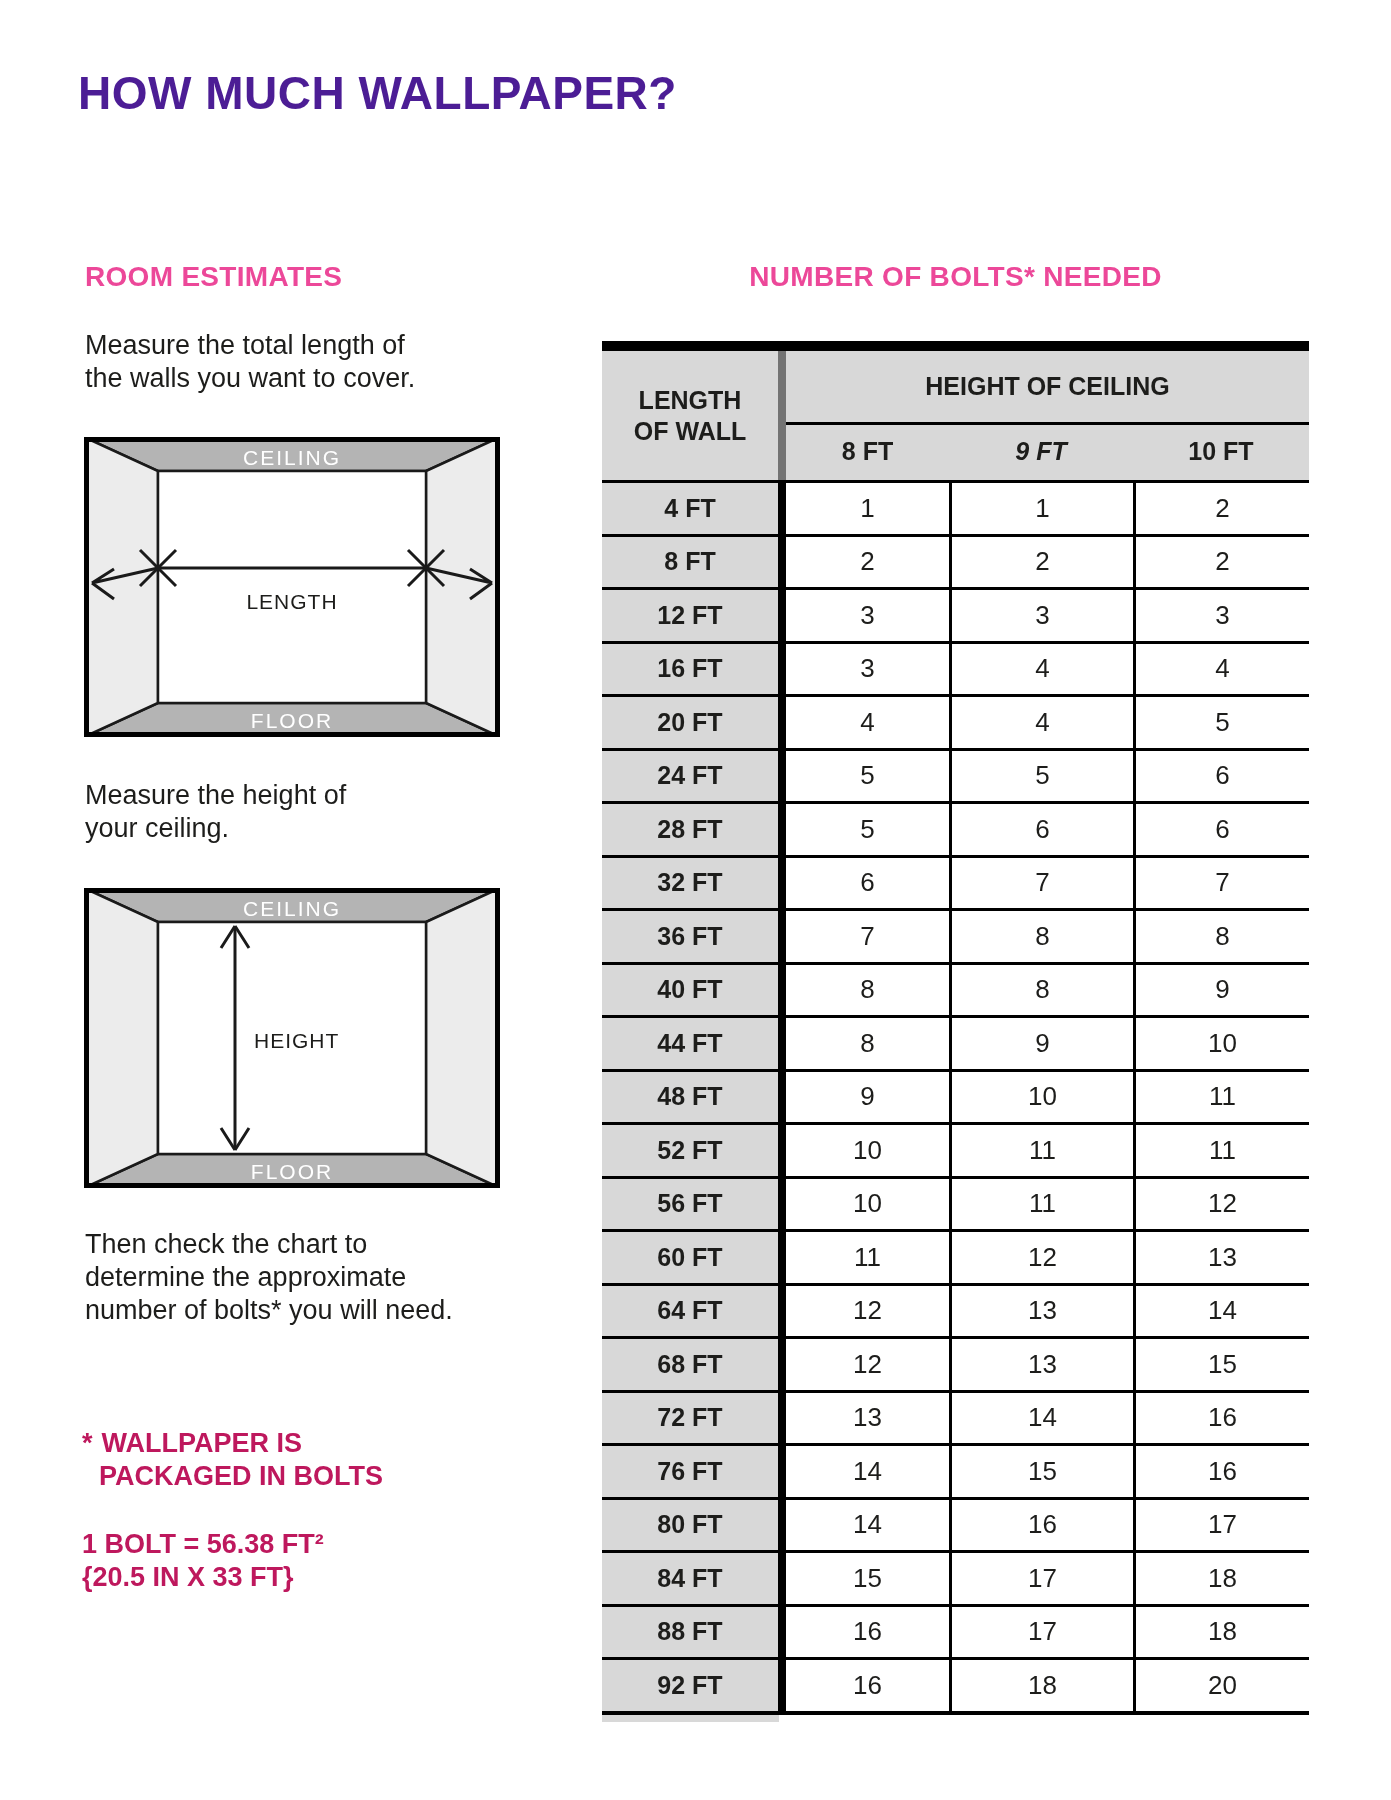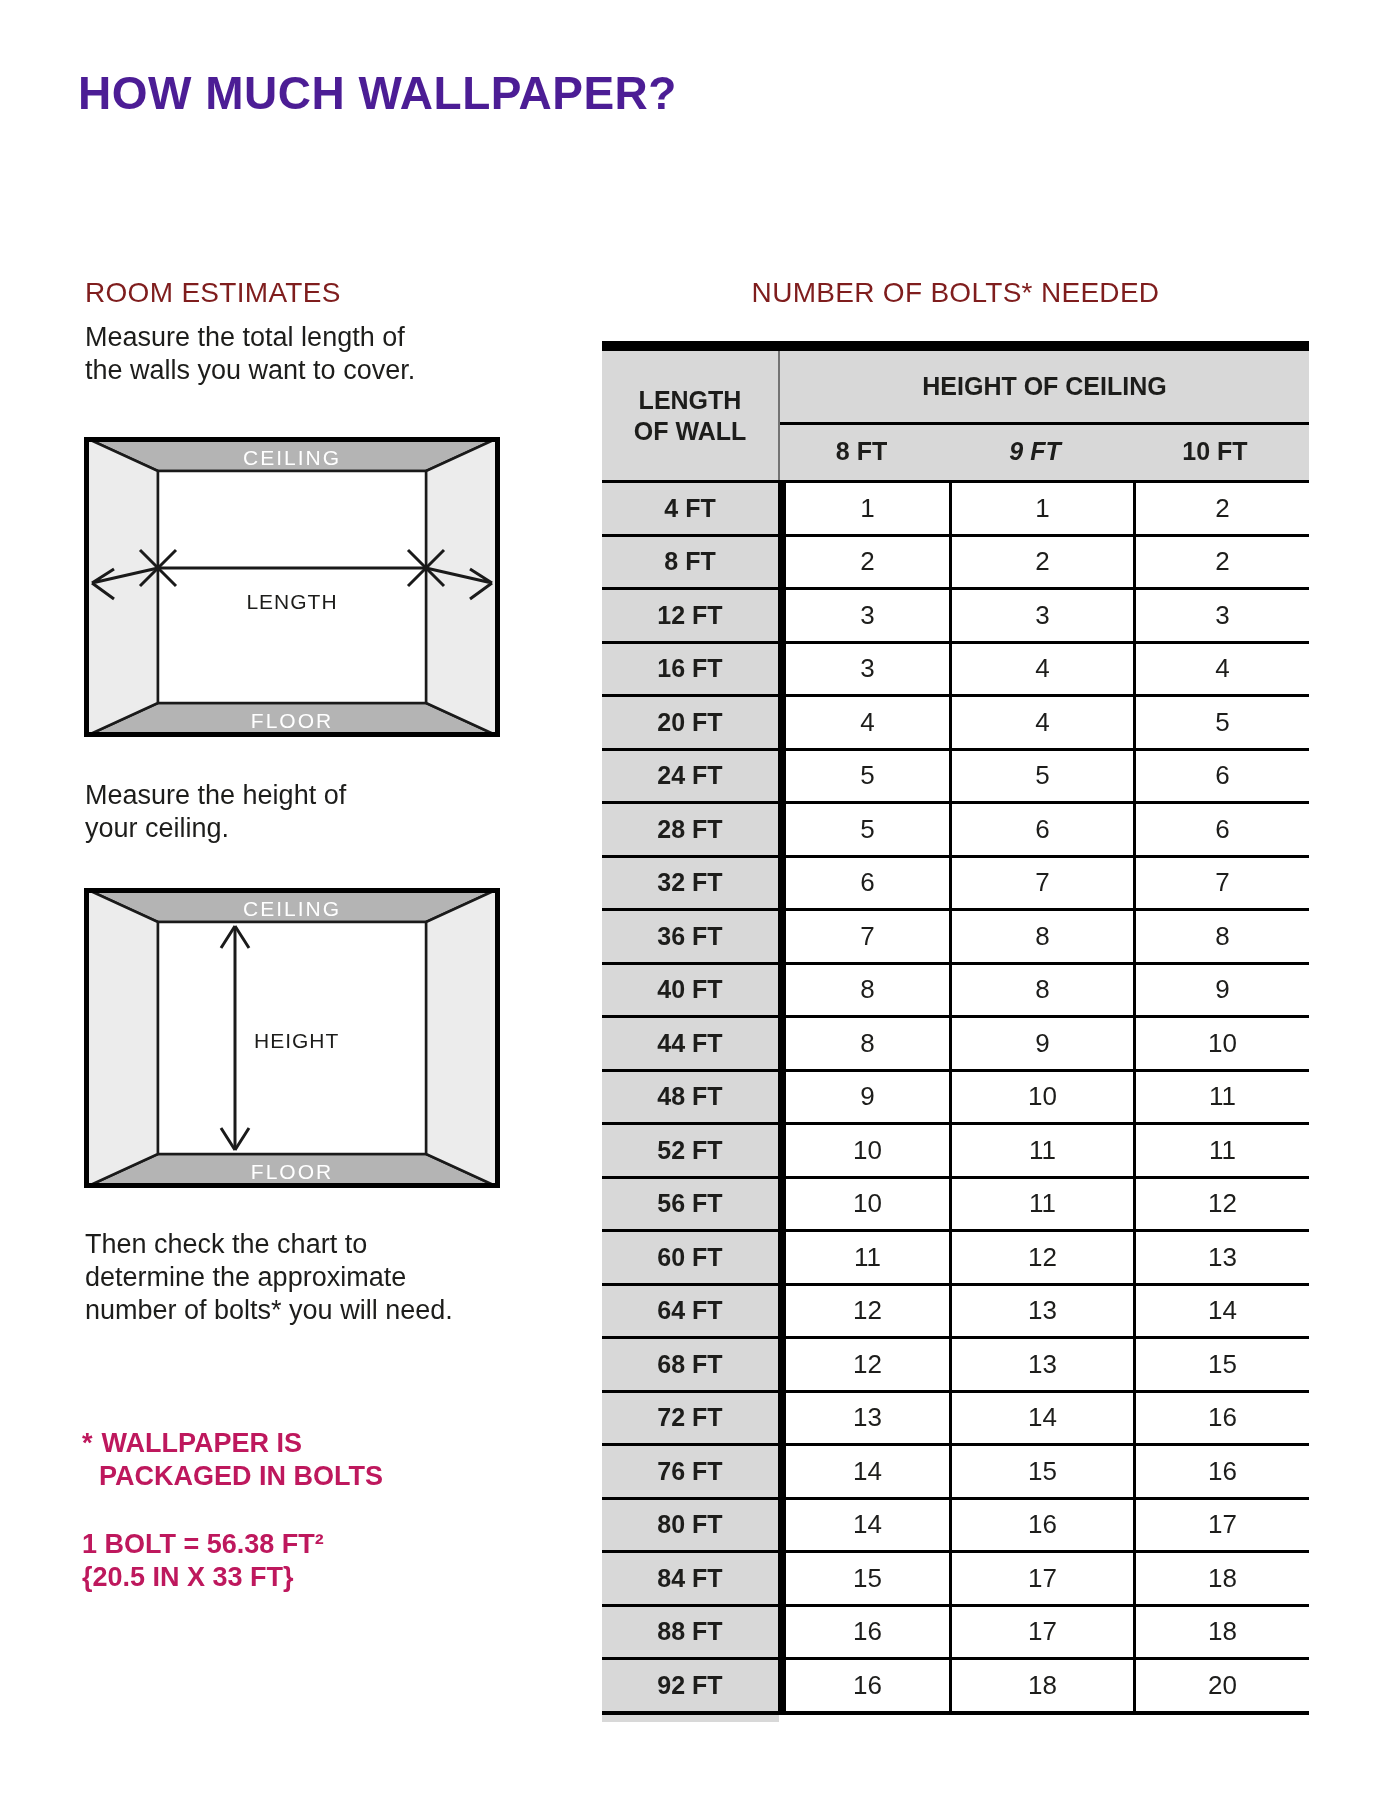--- a/index.html
+++ b/index.html
@@ -2,27 +2,27 @@
 <html><head>
 <meta charset="utf-8">
 <style>
   * { margin:0; padding:0; box-sizing:border-box; }
   html,body { width:1391px; height:1800px; background:#ffffff;
     font-family:"Liberation Sans", sans-serif; position:relative; overflow:hidden; color:#1d1d1b; }
   .abs { position:absolute; }
 
   
   #page-title { left:78px; top:66px; font-size:46px; font-weight:bold; color:#4c1d95; letter-spacing:.5px; }
-  .subhead { font-size:28px; font-weight:normal; color:#7f1d1d; letter-spacing:.3px;margin-top:16px; }
+  .subhead { font-size:28px; font-weight:bold; color:#ec4899; letter-spacing:.3px; }
   #room-estimates-heading { left:85px; top:261px; }
   #bolts-heading { left:602px; top:261px; width:707px; text-align:center; }
 
   
   .para { left:85px; font-size:27px; line-height:33px; color:#1d1d1b; }
-  #step1 { top:321px; }
+  #step1 { top:329px; }
   #step2 { top:779px; }
   #step3 { top:1228px; }
 
   
   .diagram { left:84px; width:416px; height:300px; }
   #diagram-length { top:437px; }
   #diagram-height { top:888px; }
   svg text { font-family:"Liberation Sans", sans-serif; }
 
   
@@ -31,21 +31,21 @@
   #footnote-bolts .marker { margin-right:9px; }
   #footnote-bolts .indent { padding-left:17px; }
   #bolt-size { top:1528px; }
 
   
   #bolt-table { left:602px; top:341px; width:707px;
     border-top:10px solid #000; border-bottom:4px solid #000; }
   .h-wrap { display:flex; }
   .h-left { width:176px; height:129px; background:#d8d8d8; display:flex; flex-direction:column;
     align-items:center; justify-content:center; font-weight:bold; font-size:25px; line-height:31px; }
-  .h-right { width:531px; border-left:2px solid #737373; background:#d8d8d8; }
+  .h-right { width:531px; border-left:8px solid #737373; background:#d8d8d8; }
   .h-group { height:74px; border-bottom:3px solid #000; display:flex; align-items:center;
     justify-content:center; font-weight:bold; font-size:25px; }
   .h-cols { height:52px; display:flex; align-items:center; }
   .h-col { font-weight:bold; font-size:25px; text-align:center; }
   .h-col1 { width:163px; } .h-col2 { width:184px;font-style:italic; } .h-col3 { width:176px; }
   .t-row { display:flex; height:53.5px; border-top:3px solid #000; }
   .c-label { width:176px; background:#d8d8d8; display:flex; align-items:center; justify-content:center;
     font-weight:bold; font-size:25px; }
   .c-v { display:flex; align-items:center; justify-content:center; font-size:26px; background:#fff; }
   .c-v1 { width:171px; border-left:8px solid #000; }

